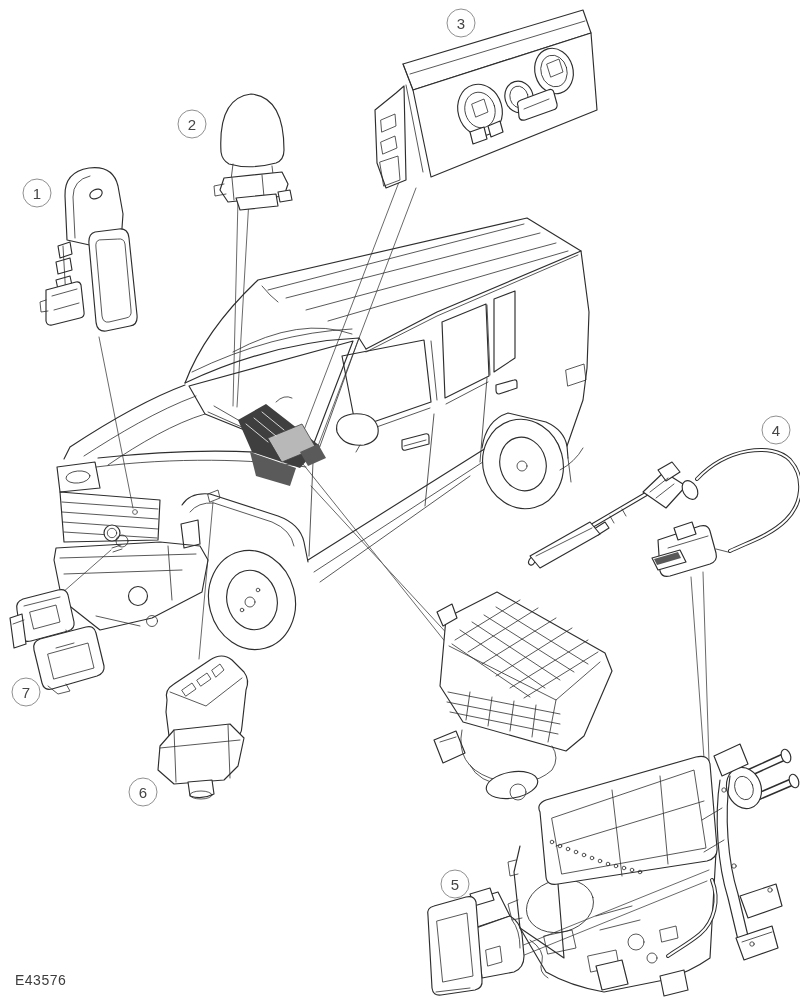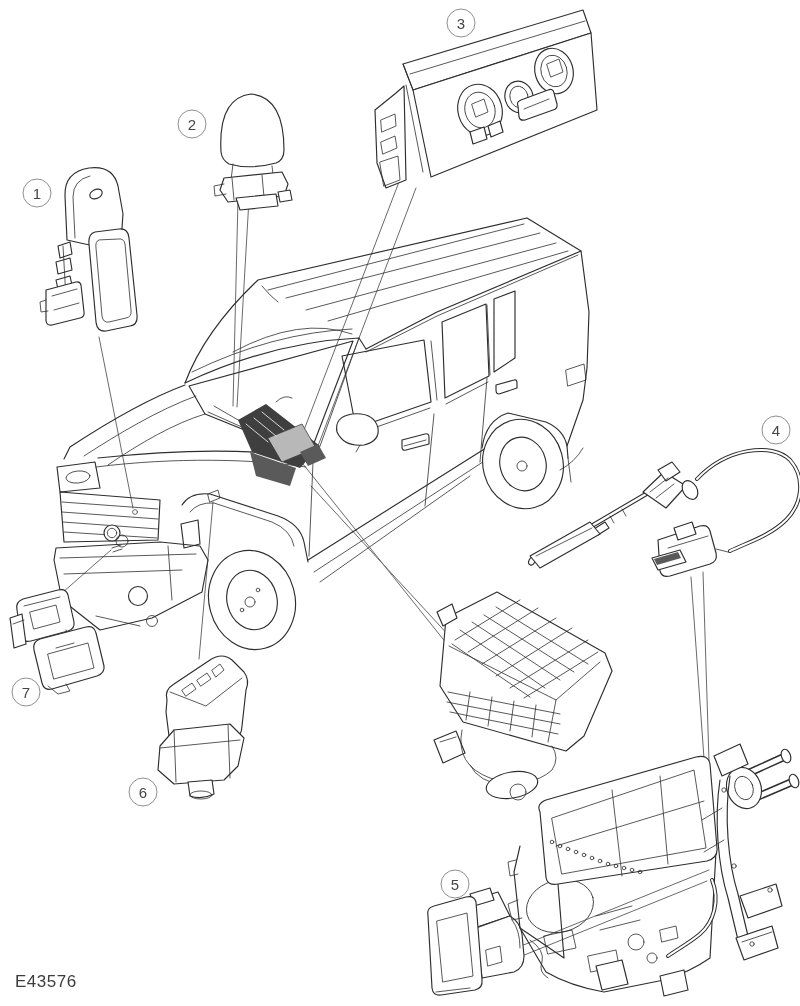--- a/index.html
+++ b/index.html
@@ -17,21 +17,21 @@
   #art .lt{fill:#b8b8b8;stroke:#3f3f3f;stroke-width:.8;}
   #art .wl{stroke:#e8e8e8;stroke-width:.9;}
   #art .ld{stroke:var(--c-leader,#6a6a6a);stroke-width:1;}
   #art .to{stroke-width:4.6;} #art .ti{stroke:#fff;stroke-width:2.4;}
   #art .po{stroke-width:8;}  #art .pi{stroke:#fff;stroke-width:5;}
   #art .co{stroke-width:4;}  #art .ci{stroke:#fff;stroke-width:2;}
   .callout{position:absolute;width:27px;height:27px;border-radius:50%;
      border:1.4px solid var(--c-callout_ring,#909090);background:#fff;
      color:var(--c-callout_text,#454545);font-size:15px;line-height:27px;
      text-align:center;transform:translate(-50%,-50%);}
-  #figure-code{position:absolute;left:15px;top:972px;font-size:17px;
+  #figure-code{position:absolute;left:15px;top:972px;font-size:14px;
      color:var(--c-label_text,#3c3c3c);letter-spacing:.5px;}
 </style>
 </head>
 <body>
 
 <div id="page">
 
 <svg id="art" width="800" height="1006" viewBox="0 0 800 1006">
 
   <g>

